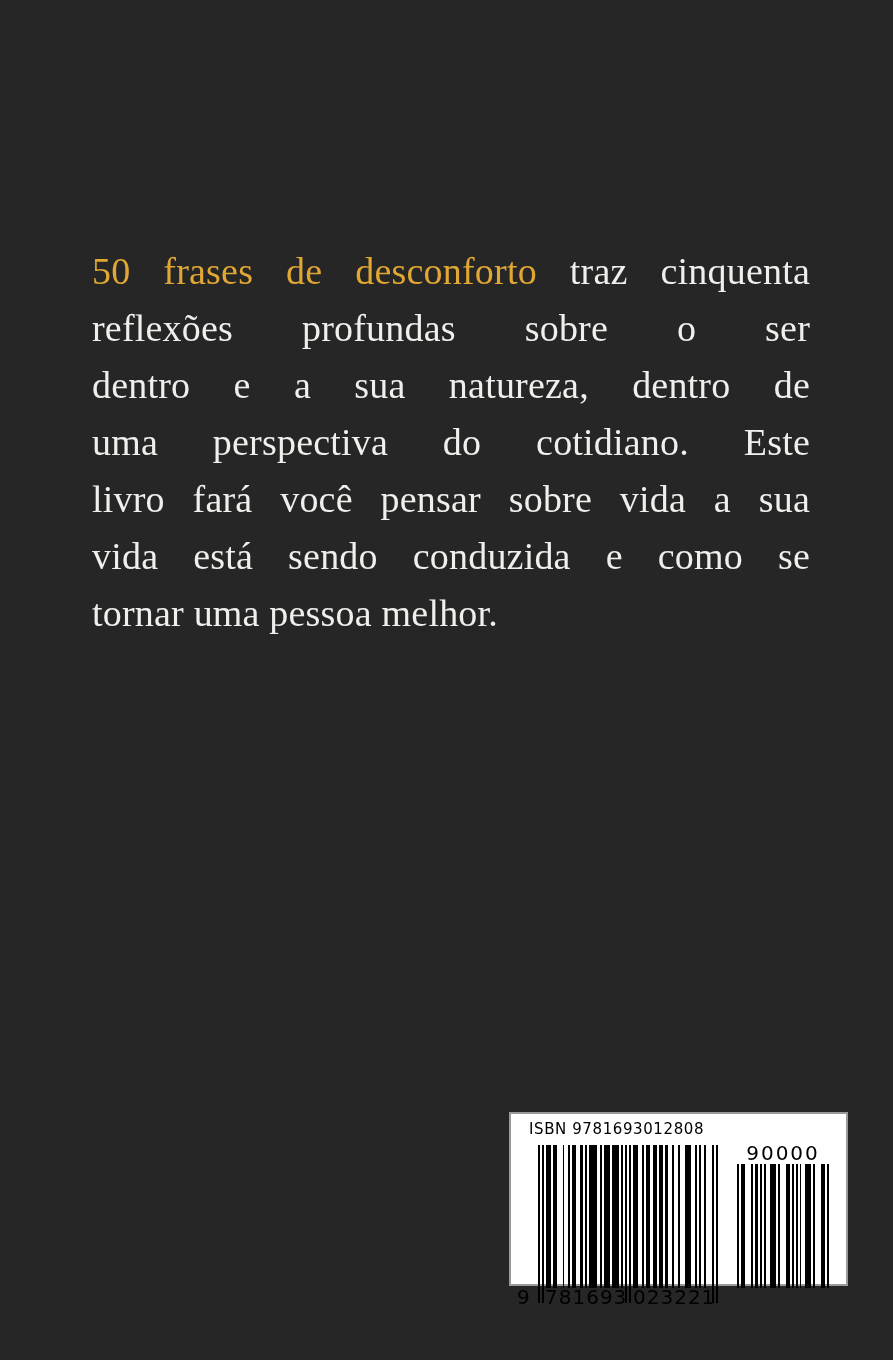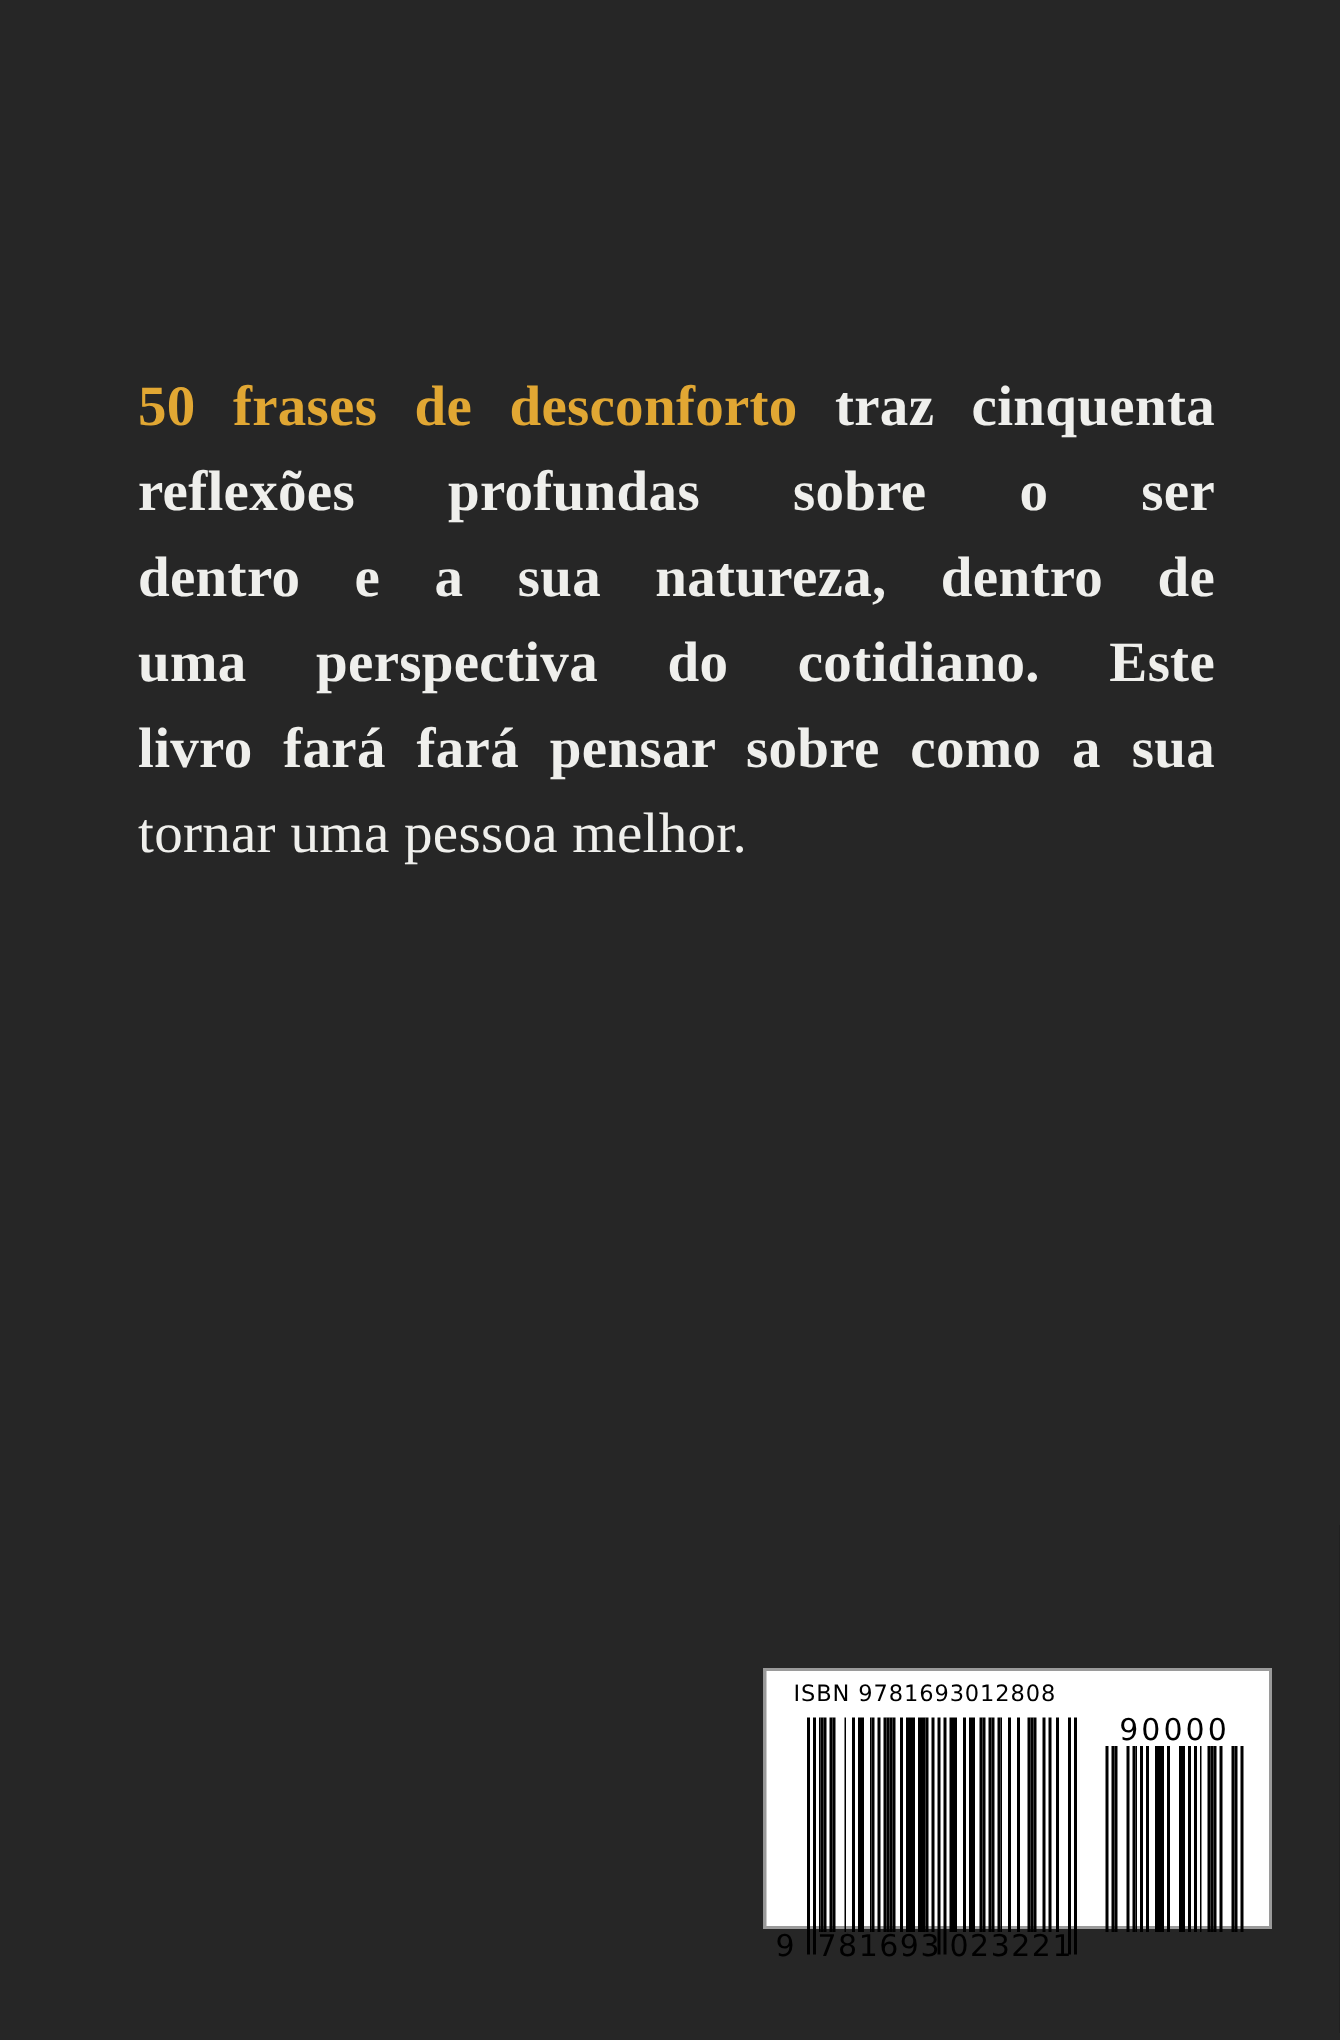--- a/index.html
+++ b/index.html
@@ -21,21 +21,20 @@
     top: 243px;
     width: 718px;
     font-size: 38px;
     line-height: 57px;
     color: #efefec;
     letter-spacing: 0.2px;
   }
   .blurb .jline {
     text-align: justify;
     text-align-last: justify;
-    font-weight: bold;
   }
   .blurb .lastline {
     text-align: left;
   }
   .gold { color: #e1a733; }
 
   
   .barcode-panel {
     position: absolute;
     left: 509px;
@@ -79,21 +78,22 @@
 </head>
 <body>
 
 <div class="cover">
 
   <div class="blurb">
     <div class="jline"><span class="gold">50 frases de desconforto</span><span> traz cinquenta</span></div>
     <div class="jline">reflexões profundas sobre o ser</div>
     <div class="jline">dentro e a sua natureza, dentro de</div>
     <div class="jline">uma perspectiva do cotidiano. Este</div>
-    <div class="jline">livro fará fará pensar sobre como a sua</div>
+    <div class="jline">livro fará você pensar sobre vida a sua</div>
+    <div class="jline">vida está sendo conduzida e como se</div>
     <div class="lastline">tornar uma pessoa melhor.</div>
   </div>
 
   <div class="barcode-panel">
     <div class="isbn-label">ISBN 9781693012808</div>
 
     <div class="bars" id="ean13-bars">
         <div class="bar" style="height: 158px; background: rgb(0, 0, 0);"></div>
         <div class="bar" style="height: 158px; background: transparent;"></div>
         <div class="bar" style="height: 158px; background: rgb(0, 0, 0);"></div>

